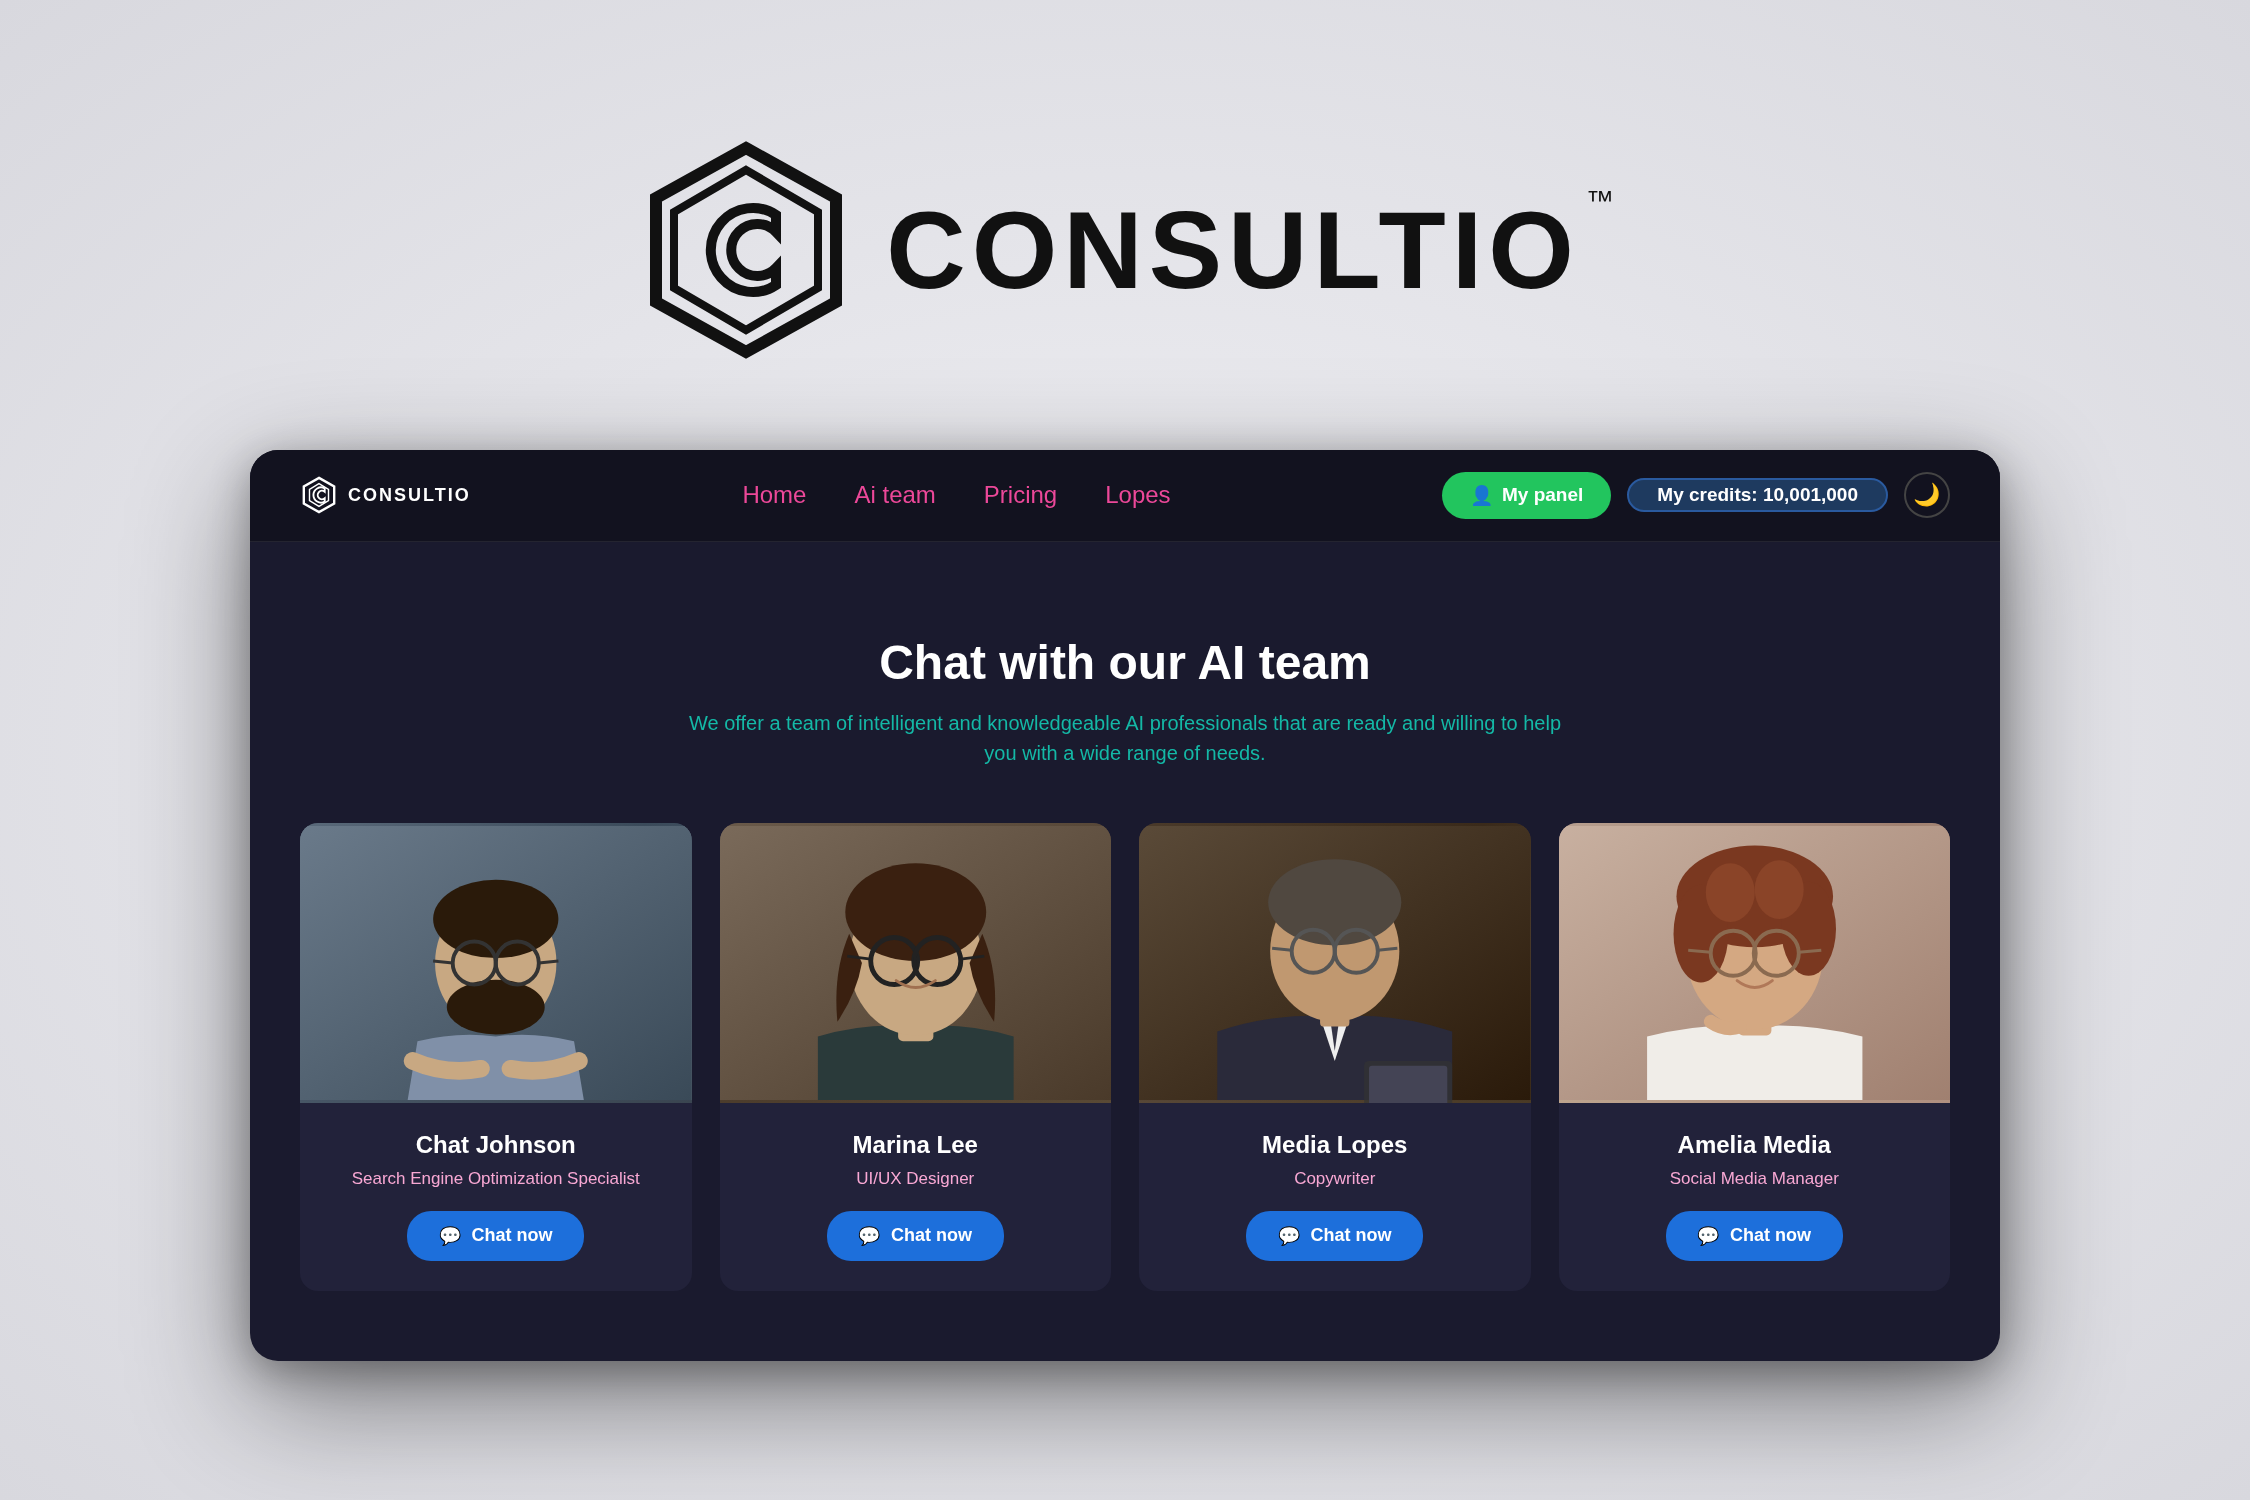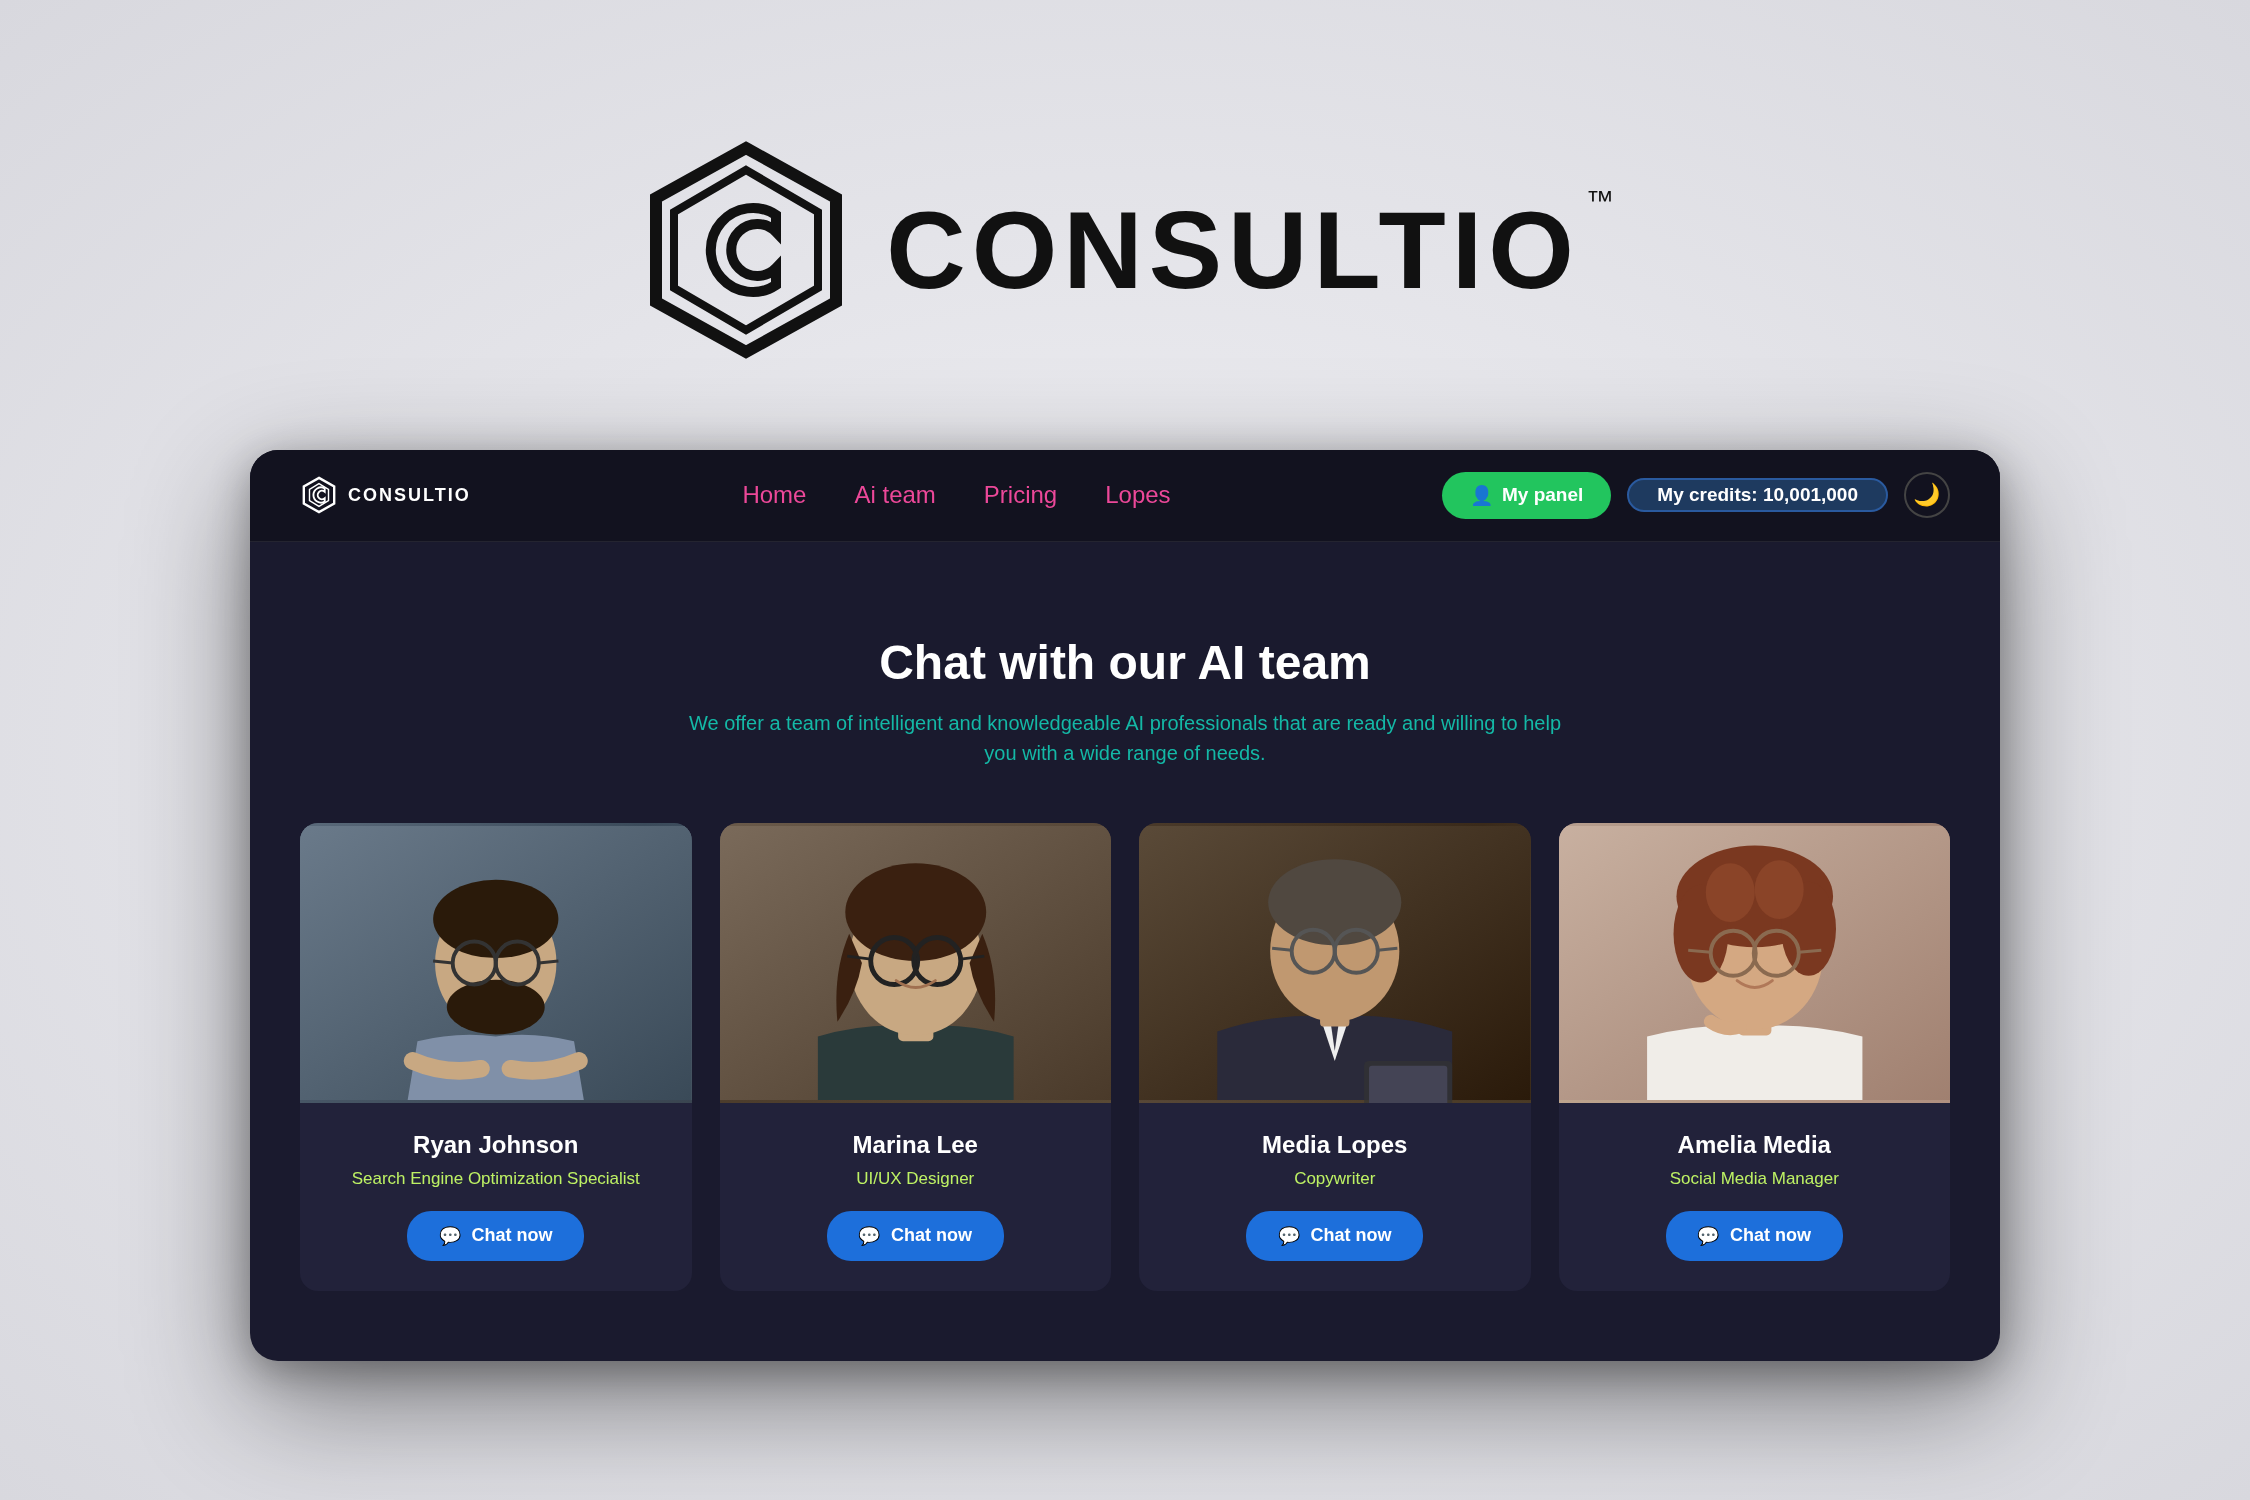--- a/index.html
+++ b/index.html
@@ -240,21 +240,21 @@
 
     .member-name {
       font-size: 24px;
       font-weight: 800;
       color: #fff;
       text-align: center;
     }
 
     .member-role {
       font-size: 17px;
-      color: #bef264;
+      color: #f9a8d4;
       text-align: center;
       margin-bottom: 8px;
     }
 
     .btn-chat {
       background: #1d6fdb;
       color: #fff;
       border: none;
       border-radius: 24px;
       padding: 14px 32px;
@@ -359,21 +359,21 @@
               <line x1="244" y1="140" x2="264" y2="138" stroke="#333" stroke-width="3"></line>
               <line x1="200" y1="140" x2="200" y2="140" stroke="#333" stroke-width="3"></line>
 
               <path d="M120,220 Q160,210 200,215 Q240,210 280,220 L290,280 L110,280 Z" fill="#8090a8"></path>
 
               <path d="M115,240 Q150,255 185,248" stroke="#c8a882" stroke-width="18" fill="none" stroke-linecap="round"></path>
               <path d="M285,240 Q250,255 215,248" stroke="#c8a882" stroke-width="18" fill="none" stroke-linecap="round"></path>
             </svg>
           </div>
           <div class="team-card-body">
-            <span class="member-name">Ryan Johnson</span>
+            <span class="member-name">Chat Johnson</span>
             <span class="member-role">Search Engine Optimization Specialist</span>
             <button class="btn-chat">
               <span class="chat-icon">💬</span>
               <span>Chat now</span>
             </button>
           </div>
         </div>
 
         <div class="team-card">
           <div class="team-card-image photo-marina">

